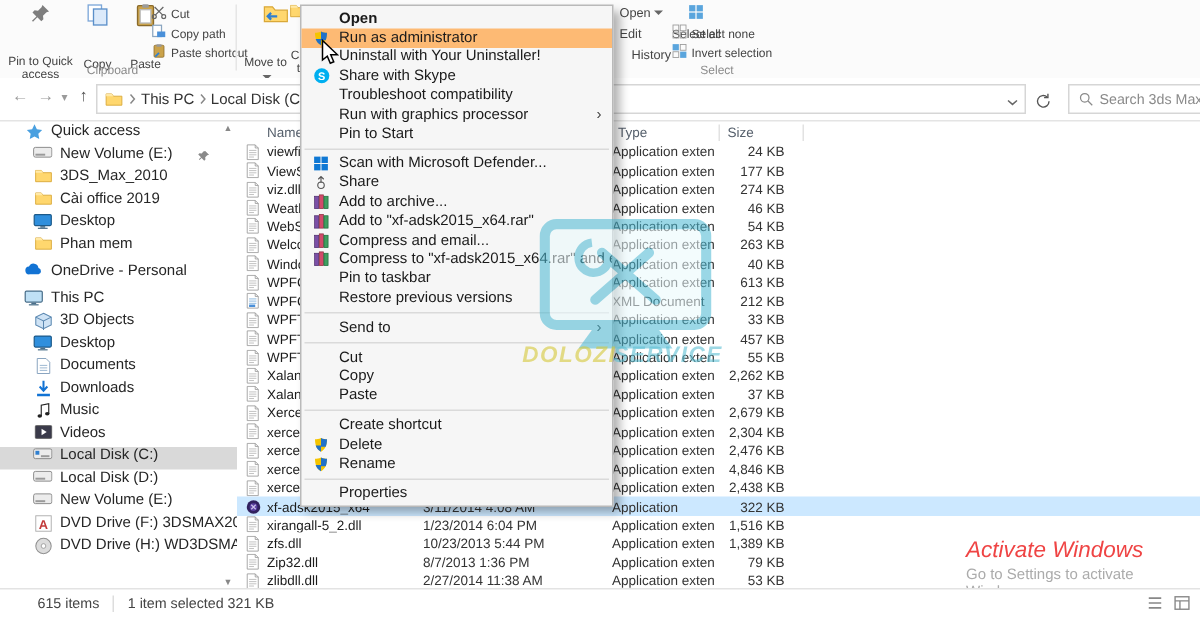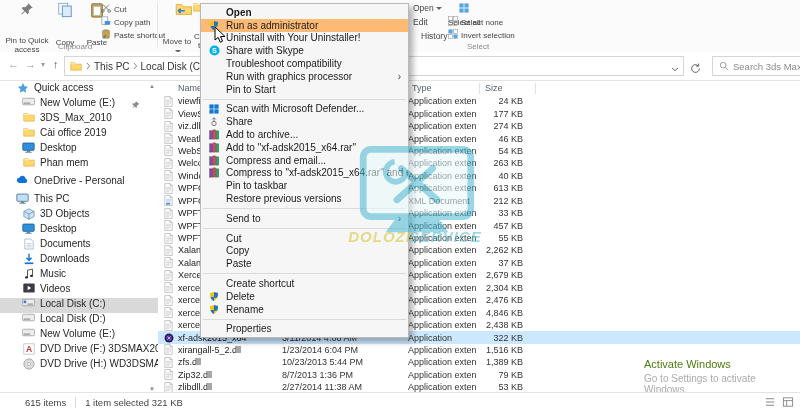--- a/index.html
+++ b/index.html
@@ -52,21 +52,21 @@
   .ctx-item.hover{background:#fdba74;}
   .ctx-icon{width:16px;margin-left:5px;margin-right:4px;flex:none;display:flex;justify-content:center;align-items:center;}
   .ctx-sub{position:absolute;right:7px;top:1px;font-size:10px;color:#444;}
   .ctx-sep{height:1px;background:#dadada;margin:3px 2px 3px 2px;}
   
   #logo-watermark{position:absolute;left:352px;top:146px;width:130px;height:102px;z-index:40;opacity:.55;pointer-events:none;}
   #logo-text{position:absolute;left:340px;top:228px;width:150px;text-align:center;z-index:40;opacity:.6;font-size:15px;font-weight:700;font-style:italic;letter-spacing:1px;pointer-events:none;white-space:nowrap;}
   #logo-text .t1{color:#d6c93a;}
   #logo-text .t2{color:#5fc0d4;margin-left:-2px;}
   #activate{position:absolute;left:644px;top:358px;z-index:5;}
-  #activate .t{font-size:11px;color:#4d7c0f;}
+  #activate .t{font-size:15px;color:#ef4444;font-style:italic;}
   #activate .s{font-size:10px;color:#ababab;margin-top:3px;}
   
   #statusbar{position:absolute;left:0;bottom:0;width:800px;height:19px;background:#fff;border-top:1px solid #e3e3e3;display:flex;align-items:center;font-size:9.5px;color:#444;z-index:6;}
   #statusbar .sep{width:1px;height:11px;background:#ddd;margin:0 9px;}
   .view-btn{position:absolute;top:3px;}
   
   #cursor{position:absolute;left:214px;top:26px;z-index:50;pointer-events:none;}
 </style>
 </head>
 <body>

